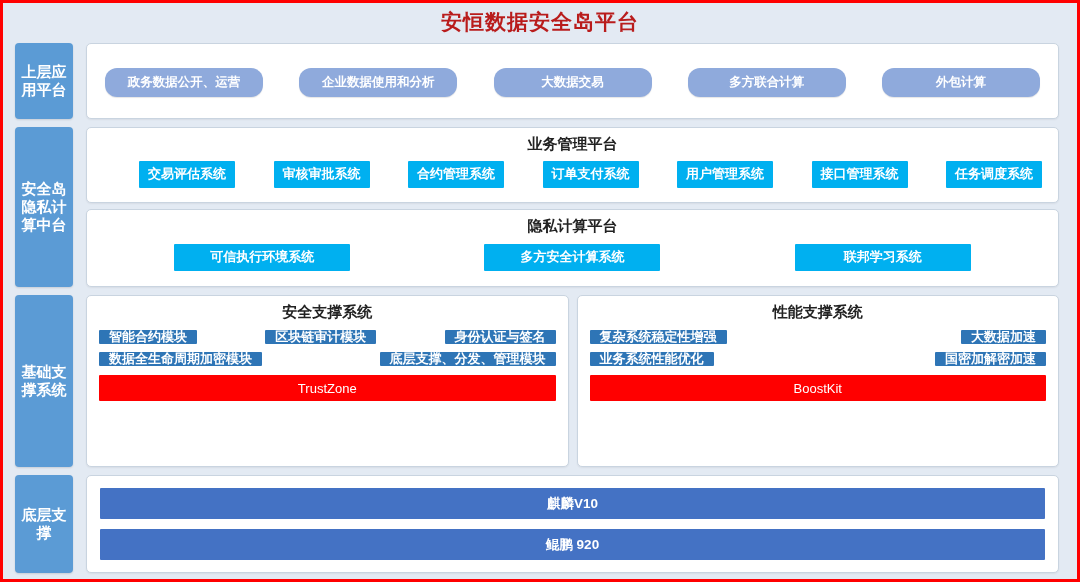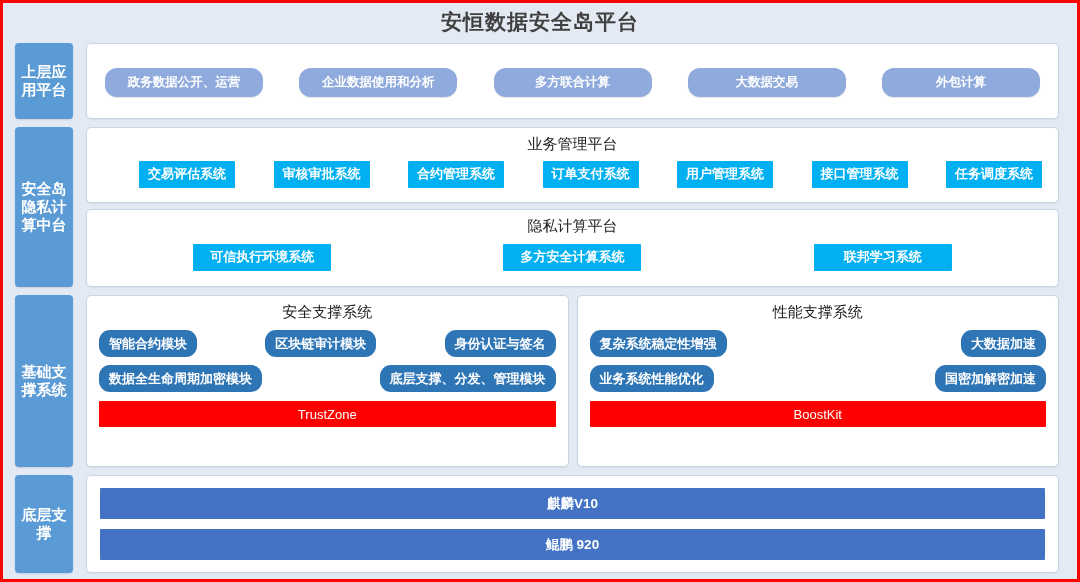--- a/index.html
+++ b/index.html
@@ -29,21 +29,21 @@
     left: 0; top: 4px;
     width: 1074px;
     height: 30px;
     display: flex;
     align-items: center;
     justify-content: center;
   }
   .title-bar .title-text {
     font-size: 21px;
     font-weight: bold;
-    color: #404040;
+    color: #b91c1c;
     letter-spacing: 1px;
   }
 
   
   .row {
     position: absolute;
     display: flex;
     align-items: stretch;
     left: 12px;
   }
@@ -77,21 +77,21 @@
     background: #ffffff;
     border: 1px solid #c9d4e0;
     border-radius: 5px;
     box-sizing: border-box;
     position: relative;
     box-shadow: 0 1px 2px rgba(0,0,0,0.06);
   }
   .panel-title {
     text-align: center;
     font-size: 15px;
-    font-weight: normal;
+    font-weight: bold;
     color: #222222;
     padding-top: 7px;
   }
 
   .chips {
     display: flex;
     align-items: center;
     justify-content: space-around;
     padding: 0 12px;
   }
@@ -118,23 +118,22 @@
   }
   .chip.cyan {
     background: #00b0f0;
     font-size: 13px;
     height: 27px;
     padding: 0 9px;
   }
   .chip.dblue {
     background: #2e75b6;
     font-size: 13px;
-    height: 27px;
+    height: 14px;
     padding: 0 10px;
-    border-radius: 11px;
   }
   .chip.red {
     background: #ff0000;
     font-size: 13px;
     height: 26px;
     font-weight: normal;
     color: #ffffff;
   }
   .chip.navy {
     background: #4472c4;
@@ -149,21 +148,21 @@
   #row1 .panel { height: 76px; }
   #row1 .chips { height: 76px; justify-content: space-between; padding: 0 18px; }
   #row1 .chip.lav { width: 158px; }
 
   
   #row2 { top: 124px; height: 160px; width: 1044px; }
   #row2 .panel.biz { height: 76px; }
   #row2 .panel.biz .chips { height: 40px; justify-content: space-between; padding: 0 16px; margin-left: 36px; }
   #row2 .panel.priv { height: 78px; }
   #row2 .panel.priv .chips { height: 42px; justify-content: space-around; padding: 0 20px; }
-  #row2 .panel.priv .chip.cyan { width: 138px; }
+  #row2 .panel.priv .chip.cyan { width: 176px; }
 
   
   #row3 { top: 292px; height: 172px; width: 1044px; }
   #row3 .row-body { flex-direction: row; gap: 8px; }
   #row3 .panel { flex: 1 1 0; height: 172px; padding-bottom: 8px; }
   .grid-rows {
     display: flex;
     flex-direction: column;
     gap: 8px;
     padding: 8px 12px 0 12px;
@@ -192,22 +191,22 @@
 
   <div class="row" id="row1">
     <div class="side-tab">
       <span>上层应用平台</span>
     </div>
     <div class="row-body">
       <div class="panel">
         <div class="chips">
           <div class="chip lav">政务数据公开、运营</div>
           <div class="chip lav">企业数据使用和分析</div>
+          <div class="chip lav">大数据交易</div>
           <div class="chip lav">多方联合计算</div>
-          <div class="chip lav">大数据交易</div>
           <div class="chip lav">外包计算</div>
         </div>
       </div>
     </div>
   </div>
 
   <div class="row" id="row2">
     <div class="side-tab">
       <span>安全岛隐私计算中台</span>
     </div>

